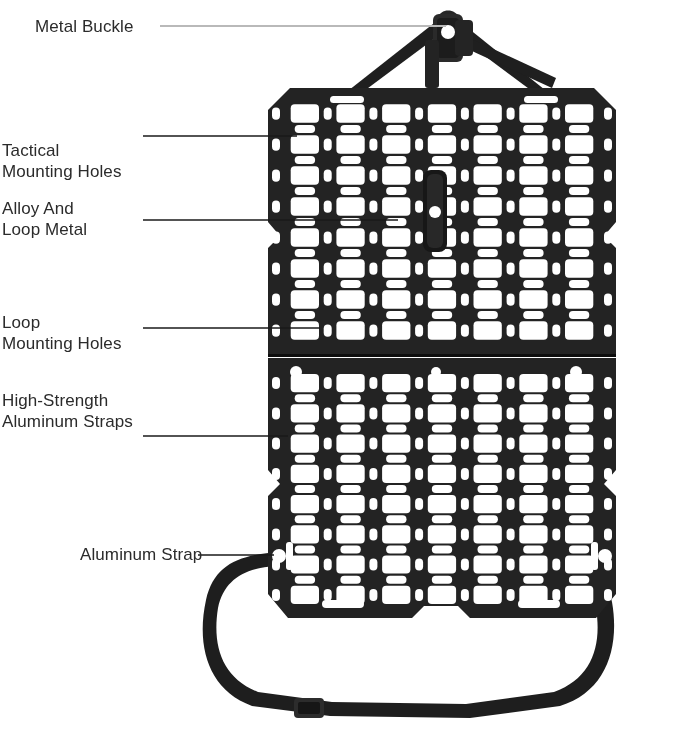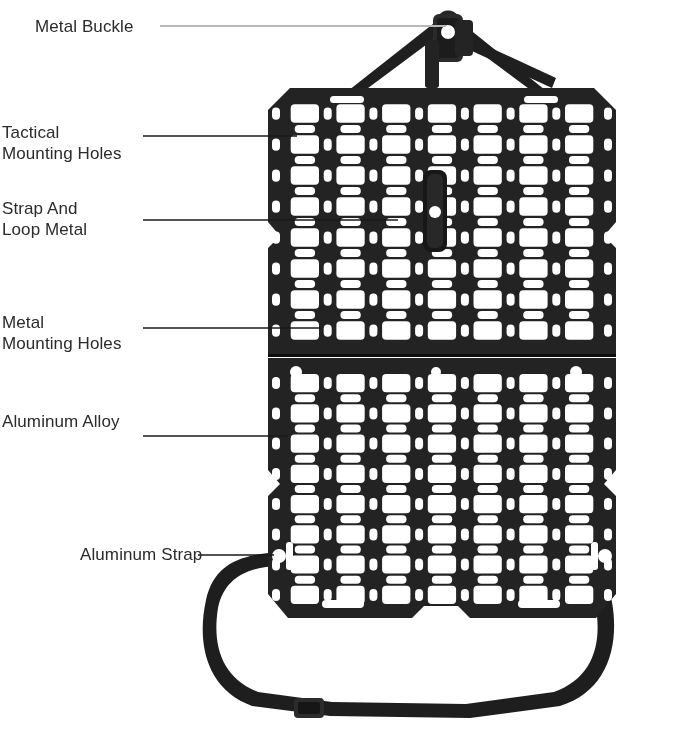--- a/index.html
+++ b/index.html
@@ -15,21 +15,21 @@
   .label{
     position:absolute;
     color:#2b2b2b;
     font-size:17px;
     line-height:21px;
     white-space:pre;
     letter-spacing:.1px;
     font-family:"Liberation Sans", sans-serif;
   }
   .lbl-metal-buckle{ left:35px;  top:16px; }
-  .lbl-tactical{     left:2px;   top:122px; }
+  .lbl-tactical{     left:2px;   top:140px; }
   .lbl-hook{         left:2px;   top:198px; }
   .lbl-item{         left:2px;   top:312px; }
   .lbl-high{         left:2px;   top:390px; }
   .lbl-durable{      left:80px;  top:544px; }
 </style>
 </head>
 <body>
 
 <div id="stage">
 
@@ -465,21 +465,21 @@
         <line x1="143" y1="328" x2="320" y2="328" stroke="#1a1a1a" stroke-width="1.4"></line>
         <line x1="143" y1="436" x2="288" y2="436" stroke="#1a1a1a" stroke-width="1.4"></line>
         <line x1="198" y1="555" x2="274" y2="555" stroke="#1a1a1a" stroke-width="1.4"></line>
       </g>
   </svg>
 
   <div class="label lbl-metal-buckle"><span>Metal Buckle</span></div>
 
   <div class="label lbl-tactical"><span>Tactical</span><br><span>Mounting Holes</span></div>
 
-  <div class="label lbl-hook"><span>Strap And</span><br><span>Loop Metal</span></div>
-
-  <div class="label lbl-item"><span>Metal</span><br><span>Mounting Holes</span></div>
-
-  <div class="label lbl-high"><br><span>Aluminum Alloy</span></div>
+  <div class="label lbl-hook"><span>Alloy And</span><br><span>Loop Metal</span></div>
+
+  <div class="label lbl-item"><span>Loop</span><br><span>Mounting Holes</span></div>
+
+  <div class="label lbl-high"><span>High-Strength</span><br><span>Aluminum Straps</span></div>
 
   <div class="label lbl-durable"><span>Aluminum Strap</span></div>
 
 </div>
 
 </body></html>

